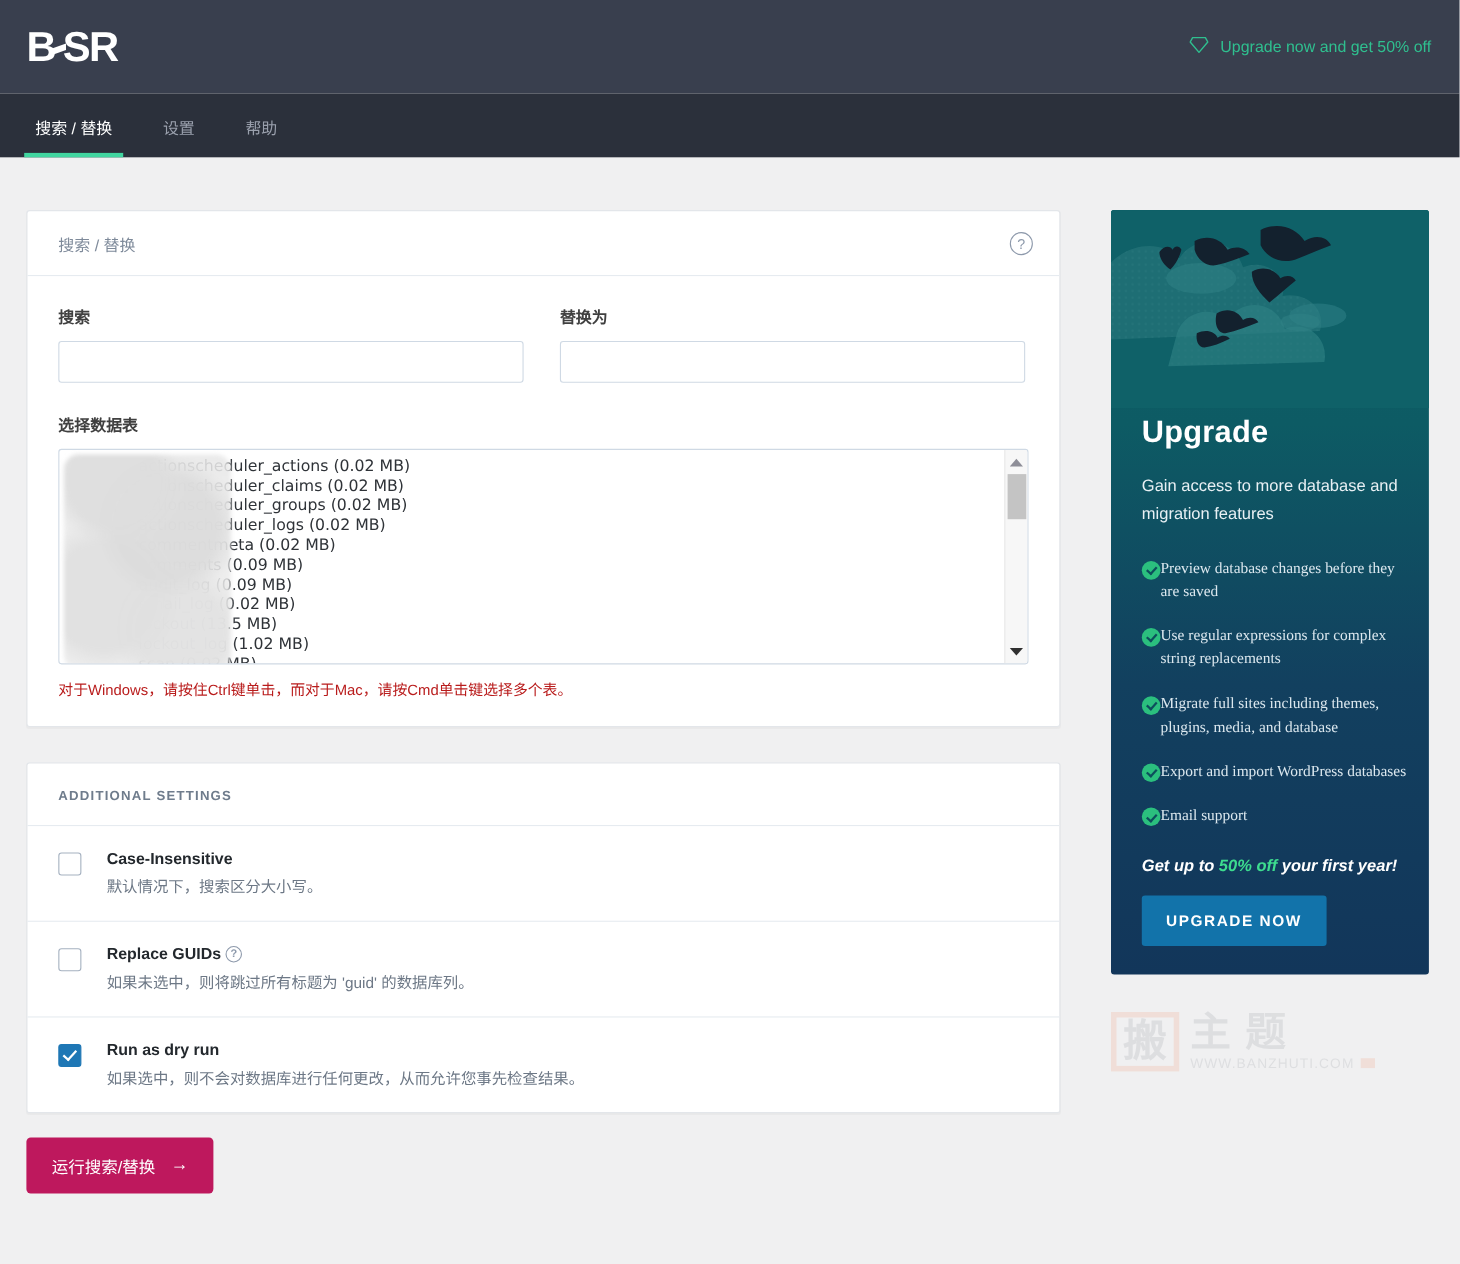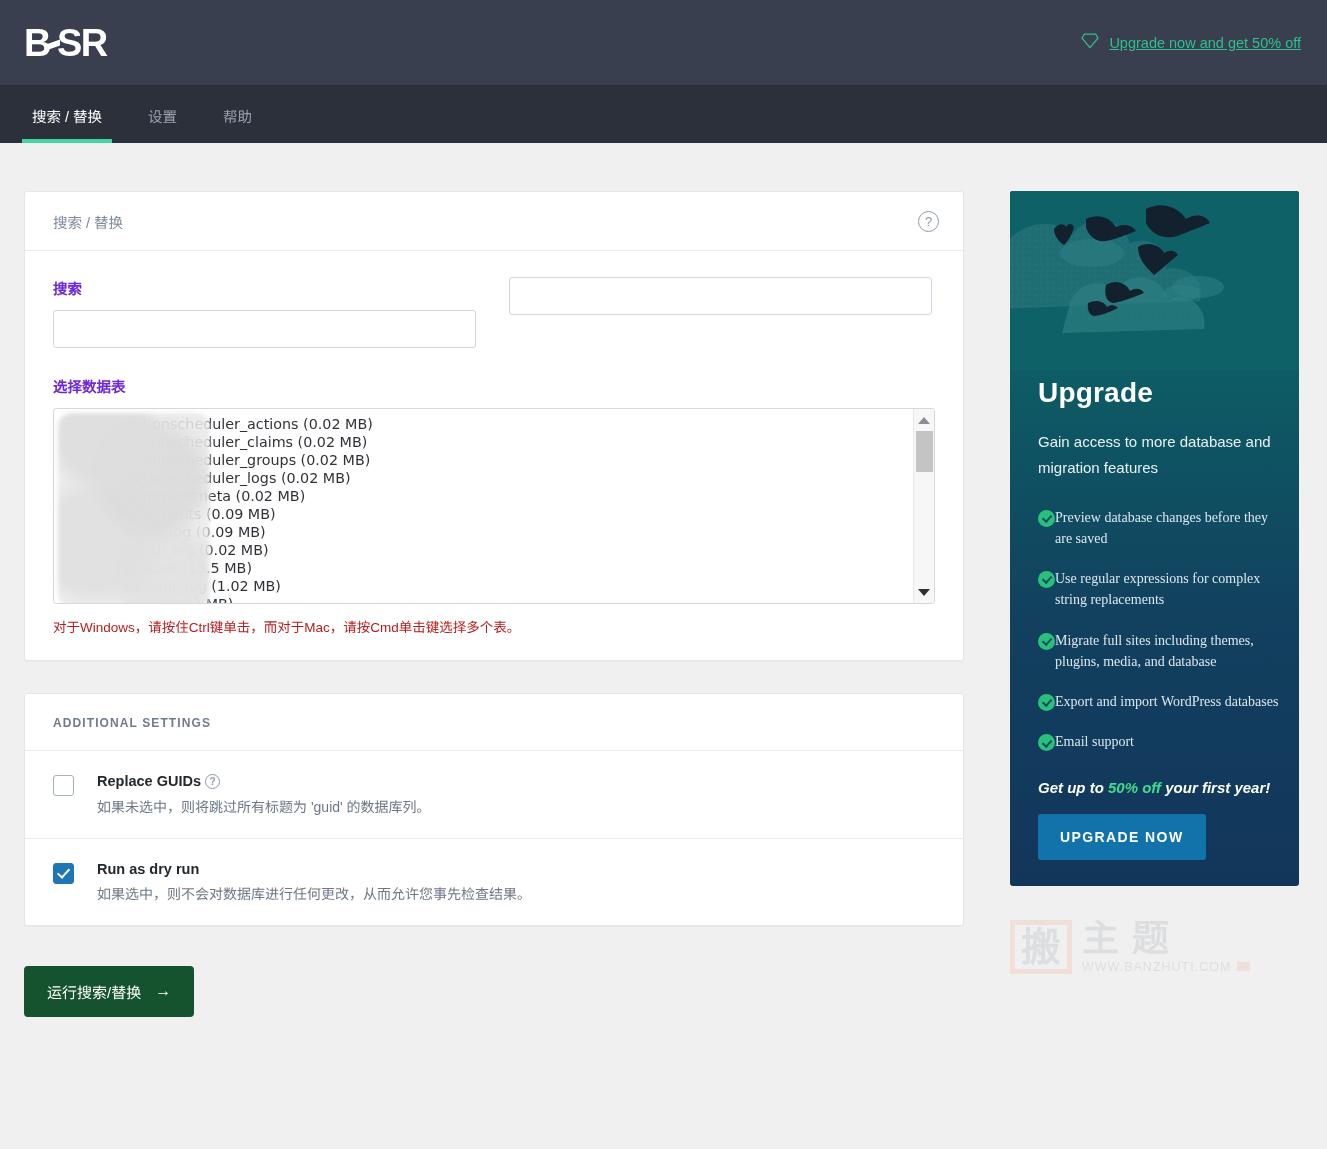--- a/index.html
+++ b/index.html
@@ -41,21 +41,20 @@
   }
   .upgrade-link {
     display: flex;
     align-items: center;
     gap: 10px;
     color: #2fbf8f;
     font-size: 14.5px;
     text-decoration: none;
   }
   .upgrade-link .label {
-    text-decoration: underline;
     font-weight: 500;
   }
 
   
   .navbar {
     height: 58px;
     background: #2b303b;
     display: flex;
     align-items: flex-end;
     padding-left: 22px;
@@ -127,21 +126,21 @@
     position: relative;
     top: -1px;
   }
   .card-body { padding: 26px 28px 24px 28px; }
 
   
   .field-row { display: flex; gap: 33px; }
   .field { width: 423px; }
   .field-label {
     display: block;
-    color: #6d28d9;
+    color: #404040;
     font-size: 14.5px;
     font-weight: bold;
     margin-bottom: 12px;
   }
   .text-input {
     width: 100%;
     height: 38px;
     border: 1px solid #cfd9e4;
     border-radius: 3px;
     padding: 0 10px;
@@ -277,25 +276,25 @@
     font-weight: bold;
     margin-bottom: 6px;
   }
   .setting-desc {
     color: #6d7886;
     font-size: 14px;
   }
 
   
   .run-btn {
-    margin-top: 40px;
+    margin-top: 22px;
     display: inline-flex;
     align-items: center;
     gap: 14px;
-    background: #14532d;
+    background: #be185d;
     color: #ffffff;
     border: none;
     border-radius: 4px;
     padding: 15px 23px;
     font-size: 15px;
     font-family: inherit;
     cursor: pointer;
   }
   .run-btn .arrow { font-size: 16px; line-height: 1; }
 
@@ -458,20 +457,21 @@
         <div class="help-circle">?</div>
       </div>
 
       <div class="card-body">
         <div class="field-row">
           <div class="field">
             <label class="field-label">搜索</label>
             <input class="text-input" type="text" value="" style="">
           </div>
           <div class="field">
+            <label class="field-label">替换为</label>
             <input class="text-input" type="text" value="" style="">
           </div>
         </div>
 
         <div class="tables-block">
           <label class="field-label">选择数据表</label>
           <div class="tables-wrap">
             <div class="tables-list" id="tables-list">
                 <div class="opt">actionscheduler_actions (0.02 MB)</div>
                 <div class="opt">actionscheduler_claims (0.02 MB)</div>
@@ -498,20 +498,27 @@
           </div>
           <div class="hint">对于Windows，请按住Ctrl键单击，而对于Mac，请按Cmd单击键选择多个表。</div>
         </div>
       </div>
     </div>
 
     
     <div class="card settings-card">
       <div class="settings-title">ADDITIONAL SETTINGS</div>
 
+      <div class="setting-row">
+        <div class="cb"></div>
+        <div>
+          <div class="setting-name">Case-Insensitive</div>
+          <div class="setting-desc">默认情况下，搜索区分大小写。</div>
+        </div>
+      </div>
 
       <div class="setting-row">
         <div class="cb"></div>
         <div>
           <div class="setting-name">
             <span>Replace GUIDs</span>
             <span class="help-circle sm">?</span>
           </div>
           <div class="setting-desc">如果未选中，则将跳过所有标题为 'guid' 的数据库列。</div>
         </div>

